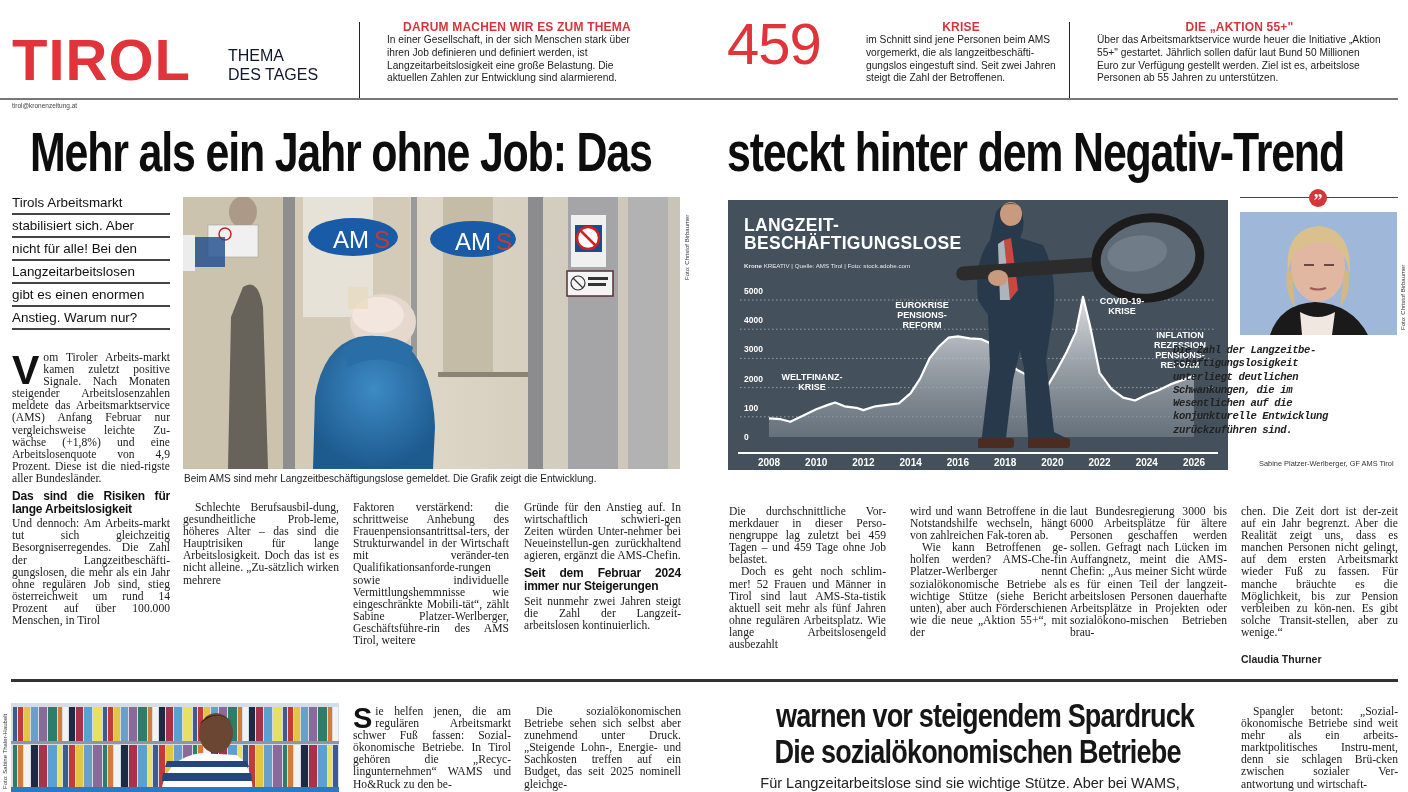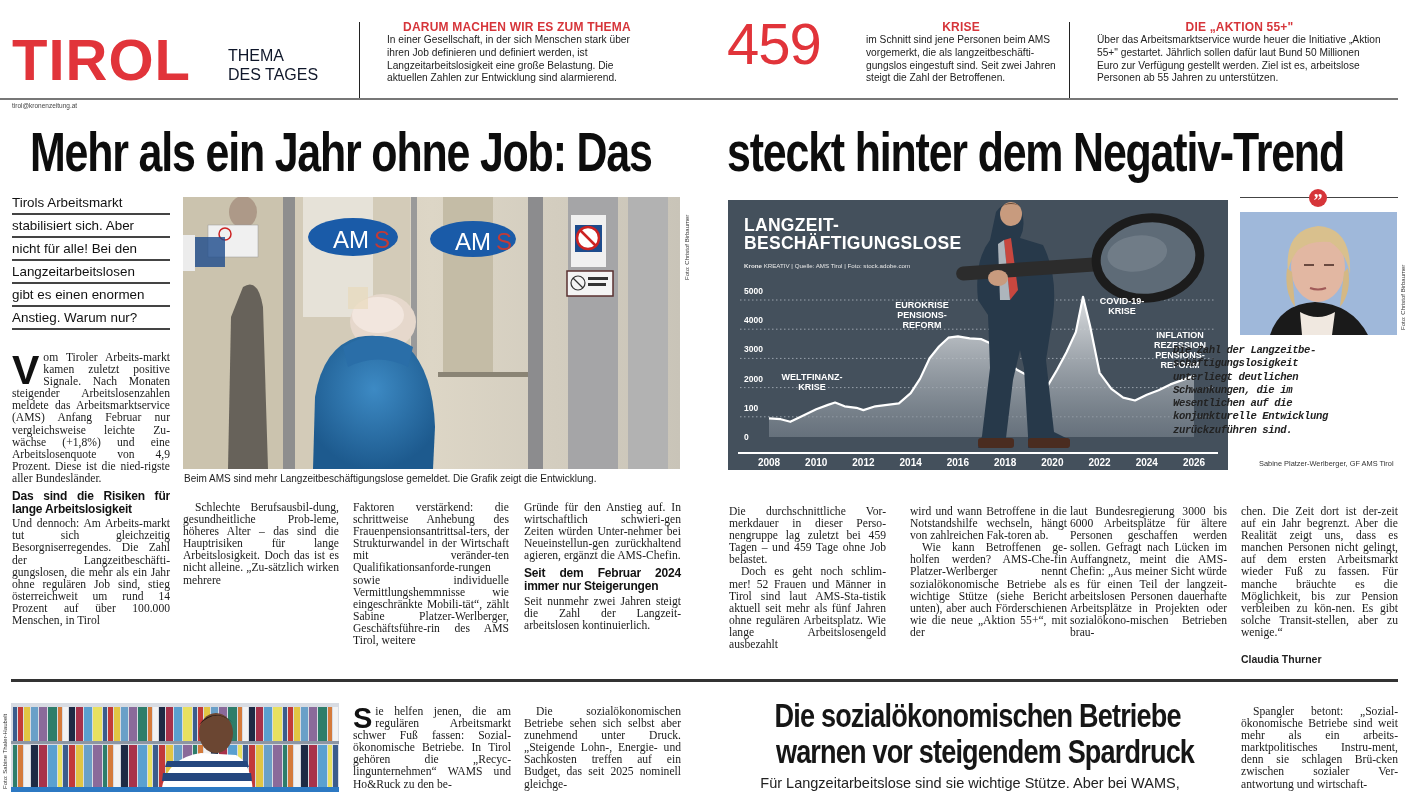--- a/index.html
+++ b/index.html
@@ -397,20 +397,20 @@
 <div class="abs credit-v" style="left:2px; top:705px; height:84px;">Foto: Sabine Thaler-Haubelt</div>
 
 <div class="abs col" style="left:353px; top:706px; width:158px;">
   <p><span class="dropcap-s">S</span><span>ie helfen jenen, die am regulären Arbeitsmarkt schwer Fuß fassen: Sozial-ökonomische Betriebe. In Tirol gehören die „Recyc-lingunternehmen“ WAMS und Ho&amp;Ruck zu den be-</span></p>
 </div>
 <div class="abs col" style="left:524px; top:706px; width:157px;">
   <p class="indent">Die sozialökonomischen Betriebe sehen sich selbst aber zunehmend unter Druck. „Steigende Lohn-, Energie- und Sachkosten treffen auf ein Budget, das seit 2025 nominell gleichge-</p>
 </div>
 
 <div class="abs lower-head">
+  <div><span>warnen vor steigendem Spardruck</span></div>
   <div><span>Die sozialökonomischen Betriebe</span></div>
-  <div><span>warnen vor steigendem Spardruck</span></div>
 </div>
 <div class="abs lower-dek">Für Langzeitarbeitslose sind sie wichtige Stütze. Aber bei WAMS,</div>
 
 <div class="abs col" style="left:1241px; top:706px; width:157px;">
   <p class="indent">Spangler betont: „Sozial-ökonomische Betriebe sind weit mehr als ein arbeits-marktpolitisches Instru-ment, denn sie schlagen Brü-cken zwischen sozialer Ver-antwortung und wirtschaft-</p>
 </div>
 
 </body></html>

